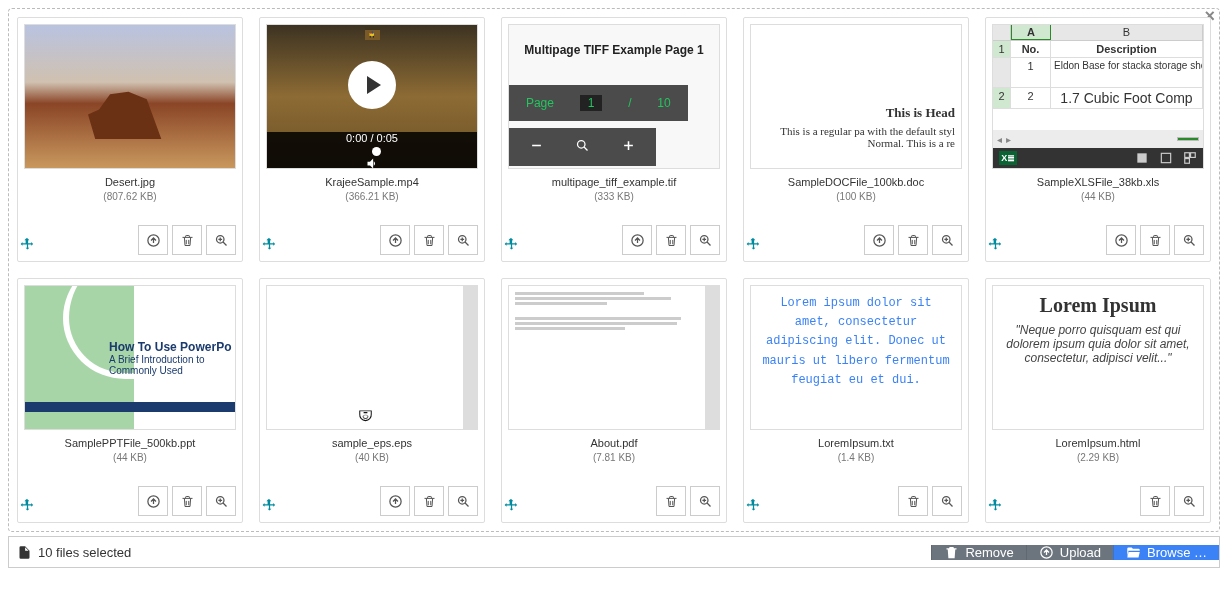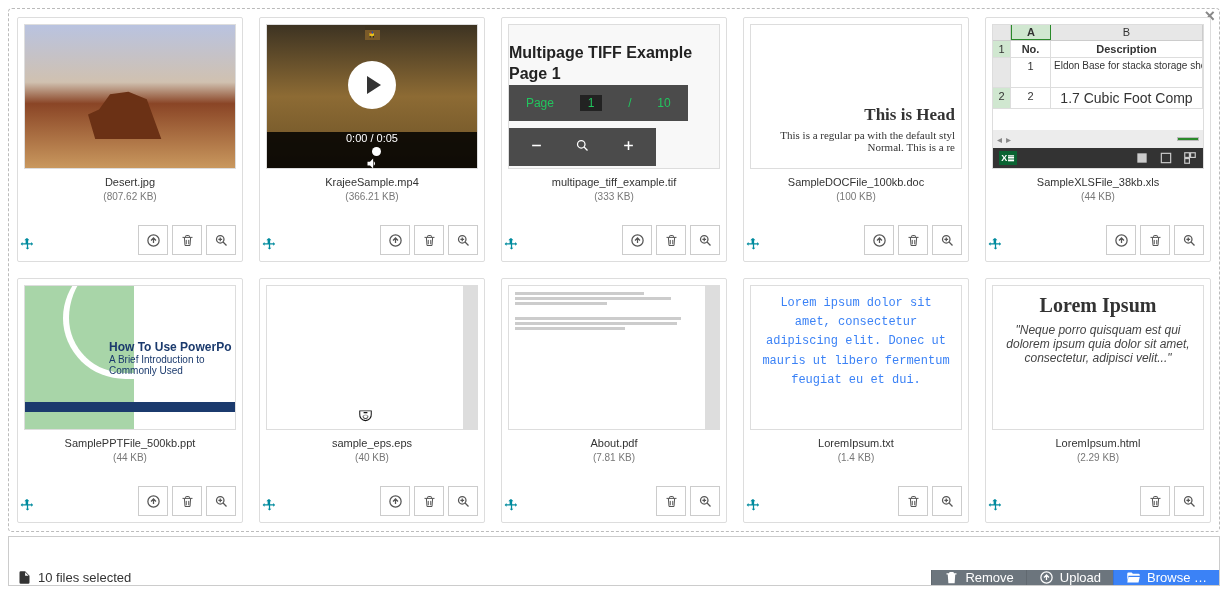--- a/index.html
+++ b/index.html
@@ -105,36 +105,36 @@
     display: flex;
     align-items: center;
     justify-content: space-around;
     padding: 10px 4px;
     font-size: 12px;
   }
   .tiff-bg {
     position: absolute; inset: 0;
     color: #222;
     font-weight: bold;
-    font-size: 16px;
-    text-align: left;
+    font-size: 12px;
+    text-align: center;
     padding-top: 18px;
     background: #f8f8f8;
     line-height: 1.3;
   }
   .doc-bg {
     position: absolute; inset: 0;
     background: #fff;
     padding: 80px 6px 4px 20px;
     text-align: right;
     font-family: Georgia, serif;
     font-size: 11px;
     overflow: hidden;
   }
-  .doc-bg .hdr { font-weight: bold; font-size: 17px; margin-bottom: 4px; }
+  .doc-bg .hdr { font-weight: bold; font-size: 13px; margin-bottom: 4px; }
   .xls-bg {
     position: absolute; inset: 0;
     background: #fff;
     font-size: 11px;
   }
   .xls-cols { display: flex; background: #e7e7e7; border-bottom: 1px solid #ccc; }
   .xls-cols div { text-align: center; border-right: 1px solid #ccc; padding: 1px 0; }
   .xls-cols .sel { background: #d0e7d0; font-weight: bold; border: 1px solid #2a8a2a; border-top: none; }
   .xls-row { display: flex; border-bottom: 1px solid #ddd; }
   .xls-row div { border-right: 1px solid #ddd; padding: 2px 3px; white-space: nowrap; overflow: hidden; }
@@ -187,24 +187,24 @@
     background: #fff;
     display: flex;
     align-items: center;
     justify-content: center;
     cursor: pointer;
     color: #555;
     font-size: 14px;
   }
   .footer-bar {
     display: flex;
-    align-items: flex-end;
+    align-items: center;
     margin-top: 4px;
     border: 1px solid #ccc;
-    height: 50px;
+    height: 32px;
   }
   .fb-left {
     flex: 1;
     display: flex;
     align-items: center;
     padding: 0 8px;
     font-size: 13px;
     color: #333;
     gap: 6px;
   }

